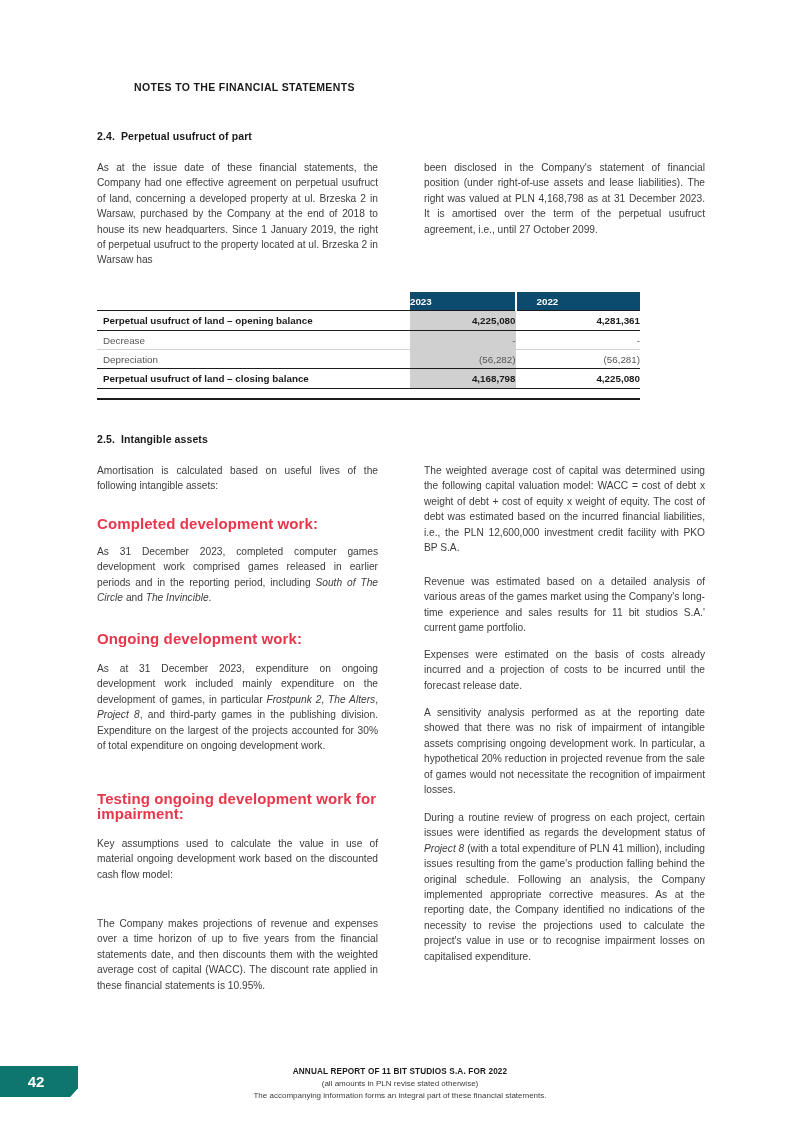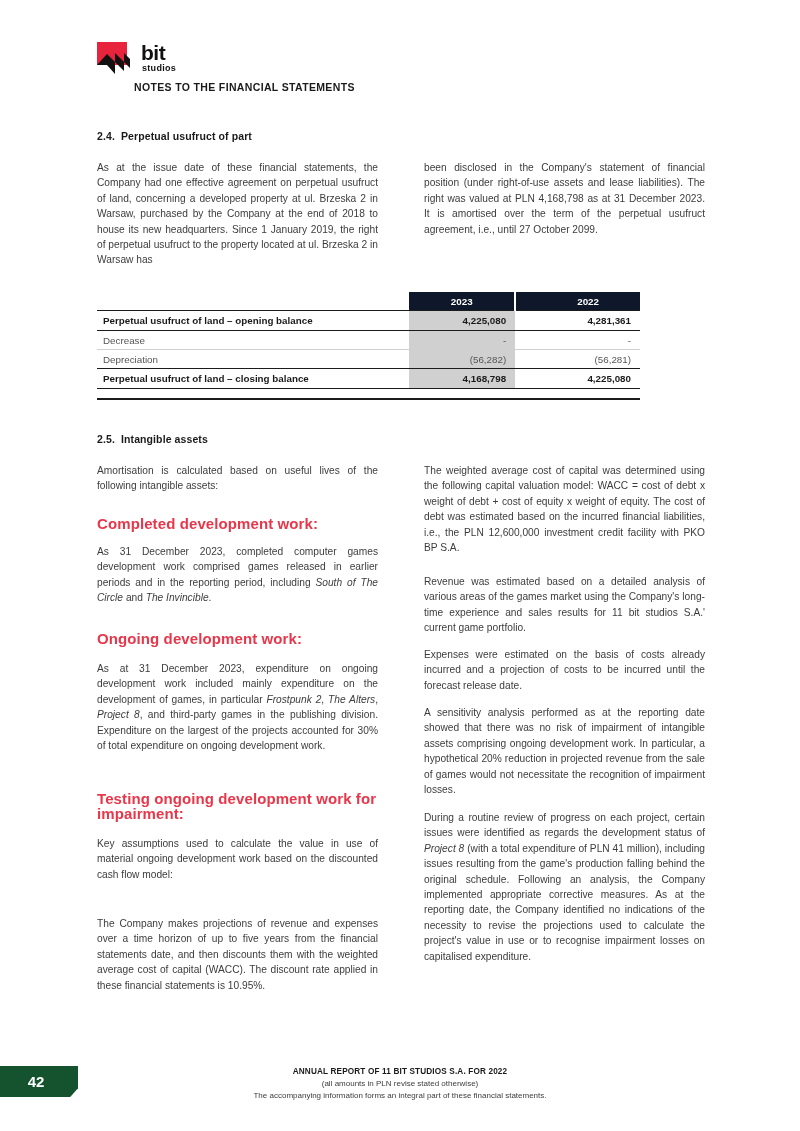--- a/index.html
+++ b/index.html
@@ -114,24 +114,24 @@
   }
   .fin-table .c-label { width: 327px; }
   .fin-table .c-2023  { width: 108px; }
   .fin-table .c-2022  { width: 108px; padding-left: 20px; }
 
   .hdr-blank {
     background: #ffffff;
     border-bottom: 1.6px solid #1b1b1b;
   }
   .hdr-year {
-    background: #0f172a;
+    background: #0c4a6e;
     color: #ffffff;
     font-weight: bold;
-    text-align: center;
+    text-align: left;
     padding: 5px 9px 5px 0;
     height: 18px;
     font-size: 9.8px;
   }
   .hdr-year.sep {
     border-left: 2px solid #ffffff;
   }
 
   .row-total td {
     font-weight: bold;
@@ -143,36 +143,36 @@
   }
   .row-item td {
     height: 18px;
     color: #555555;
     border-bottom: 1px solid #d0d0d0;
     font-size: 9.8px;
   }
   .row-item.last td { border-bottom: none; }
 
   td.label { padding-left: 6px; text-align: left; }
-  td.num   { text-align: right; padding-right: 9px; }
+  td.num   { text-align: right; }
   td.shade { background: #d0d0d0; }
 
   .tbl-bottom-rule {
     position: absolute;
     left: 97px; top: 398px;
     width: 543px; height: 1.6px;
     background: #1b1b1b;
   }
 
   
   .page-tag {
     position: absolute;
     left: 0; top: 1066px;
     width: 78px; height: 31px;
-    background: #14532d;
+    background: #0f766e;
     color: #ffffff;
     font-size: 15px;
     font-weight: bold;
     display: flex;
     align-items: center;
     justify-content: center;
     padding-right: 6px;
     box-sizing: border-box;
     clip-path: polygon(0 0, 100% 0, 100% 72%, 90% 100%, 0 100%);
   }
@@ -192,31 +192,20 @@
   .footer-l2, .footer-l3 {
     font-size: 8px;
     color: #3c3c3c;
     line-height: 12px;
   }
 </style>
 </head>
 <body>
 
 <div class="header">
-  <div class="logo">
-    <svg class="logo-mark" viewBox="0 0 38 32">
-      <rect x="0" y="0" width="30" height="23" fill="#e8233c"></rect>
-      <path d="M0 23 L10 12 L10 23 Z" fill="#111111"></path>
-      <path d="M10 23 L10 12 L18 20 L18 32 Z" fill="#111111"></path>
-      <path d="M18 20 L18 11 L27 20 L27 29 Z" fill="#111111"></path>
-      <path d="M27 20 L27 11 L33 17 L33 26 Z" fill="#111111"></path>
-    </svg>
-    <div class="logo-word">bit</div>
-    <div class="logo-sub">studios</div>
-  </div>
   <div class="doc-header-title">NOTES TO THE FINANCIAL STATEMENTS</div>
 </div>
 
 <div class="col-left" style="top:130px;">
   <div class="sec-heading">
     <span class="num">2.4.</span><span>Perpetual usufruct of part</span>
   </div>
 </div>
 
 <div class="col-left" style="top:160px;">

